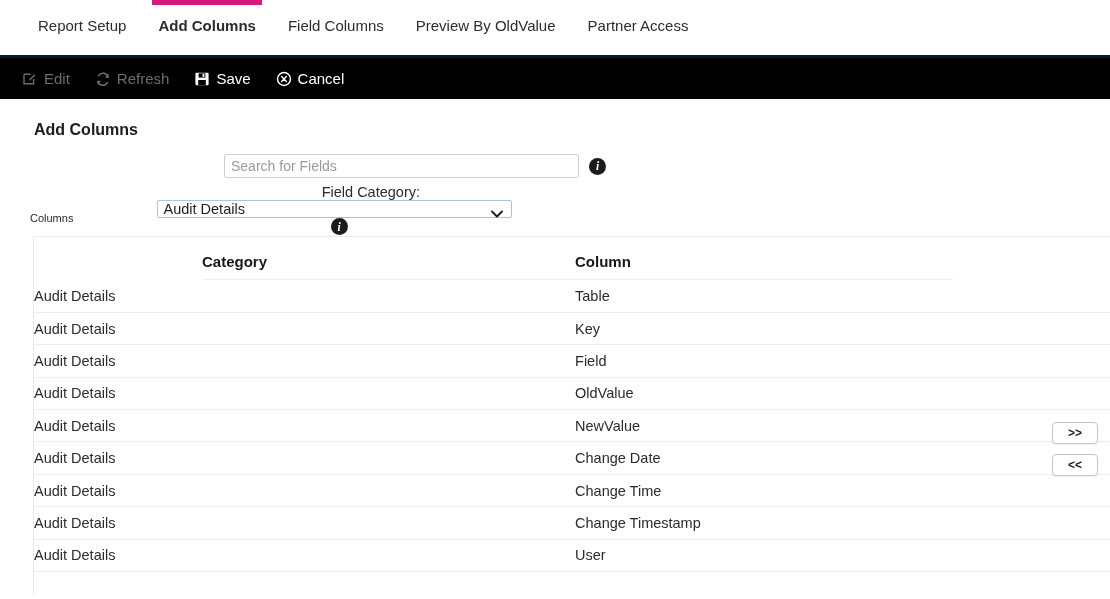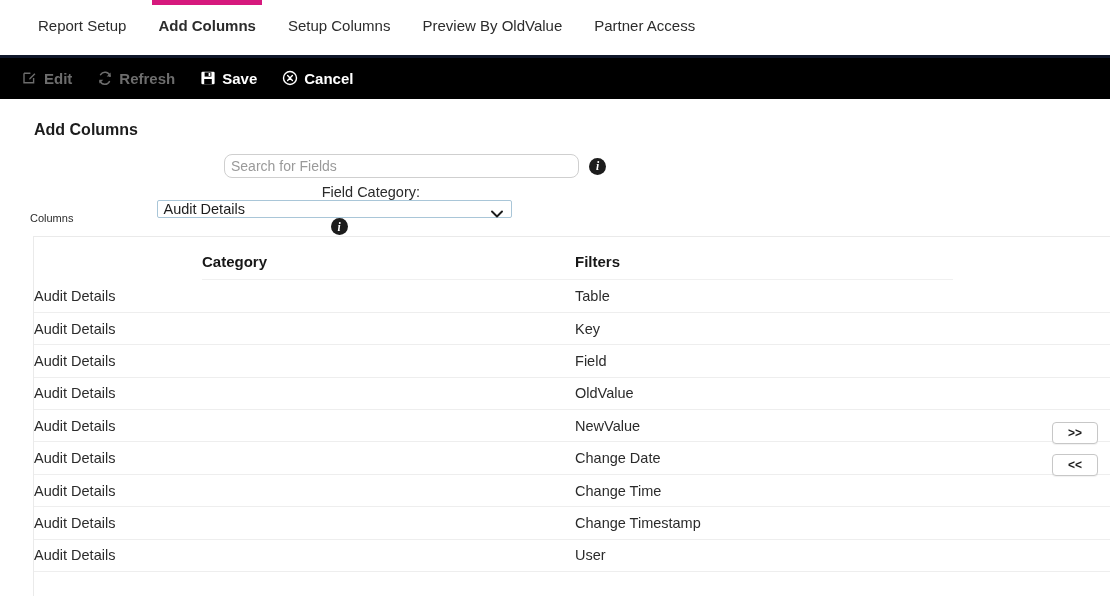--- a/index.html
+++ b/index.html
@@ -73,23 +73,24 @@
     width: 1110px;
     height: 41px;
     background: #000000;
     display: flex;
     align-items: center;
     padding-left: 22px;
     gap: 0px;
   }
   .tb-btn {
     display: flex;
+    align-items: center;
     gap: 6px;
     font-size: 15px;
-    font-weight: bold;
+    font-weight: normal;
     color: #ffffff;
     padding: 0 13px 0 0;
     margin-right: 12px;
     background: transparent;
     border: none;
     cursor: pointer;
     font-family: "Liberation Sans", sans-serif;
     white-space: nowrap;
   }
   .tb-btn.disabled {
@@ -142,21 +143,21 @@
   .row-category .field-label {
     width: 184px;
     padding-right: 6px;
   }
   .row-search .spacer { width: 190px; }
 
   .search-input {
     width: 355px;
     height: 24px;
     border: 1px solid #cfcfcf;
-    border-radius: 8px;
+    border-radius: 2px;
     background: #ffffff;
     font-size: 14px;
     font-family: "Liberation Sans", sans-serif;
     color: #333;
     padding: 0 6px;
     outline: none;
   }
   .search-input::placeholder { color: #9a9a9a; }
 
   .category-select {
@@ -300,21 +301,21 @@
       <button class="tab">
 
         <span>Report Setup</span>
       </button>
       <button class="tab active">
         <span class="tab-indicator"></span>
         <span>Add Columns</span>
       </button>
       <button class="tab">
 
-        <span>Setup Columns</span>
+        <span>Field Columns</span>
       </button>
       <button class="tab">
 
         <span>Preview By OldValue</span>
       </button>
       <button class="tab">
 
         <span>Partner Access</span>
       </button>
     </div>
@@ -398,21 +399,21 @@
         <colgroup>
           <col class="col-cat">
           <col class="col-col">
         </colgroup>
         <thead>
           <tr>
             <th>
               <span class="th-inner" style="padding-left:168px;display:inline-block;">Category</span>
             </th>
             <th>
-              <span class="th-inner">Filters</span>
+              <span class="th-inner">Column</span>
             </th>
           </tr>
           <tr class="head-rule">
             <td colspan="2" style="padding:0;">
               <div class="rule-line" style="margin-left:168px;margin-right:162px;"></div>
             </td>
           </tr>
         </thead>
         <tbody>
           <tr class="data-row">

